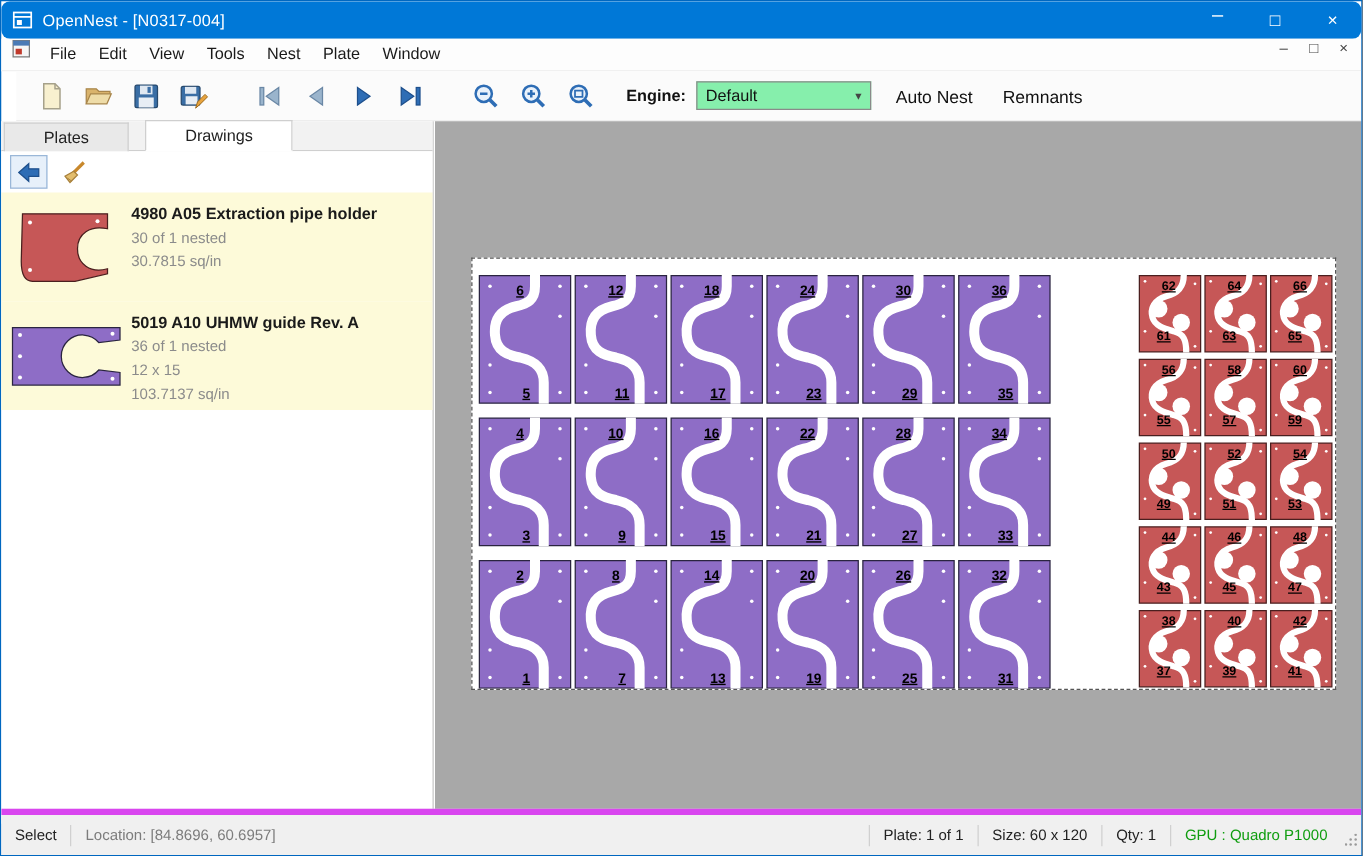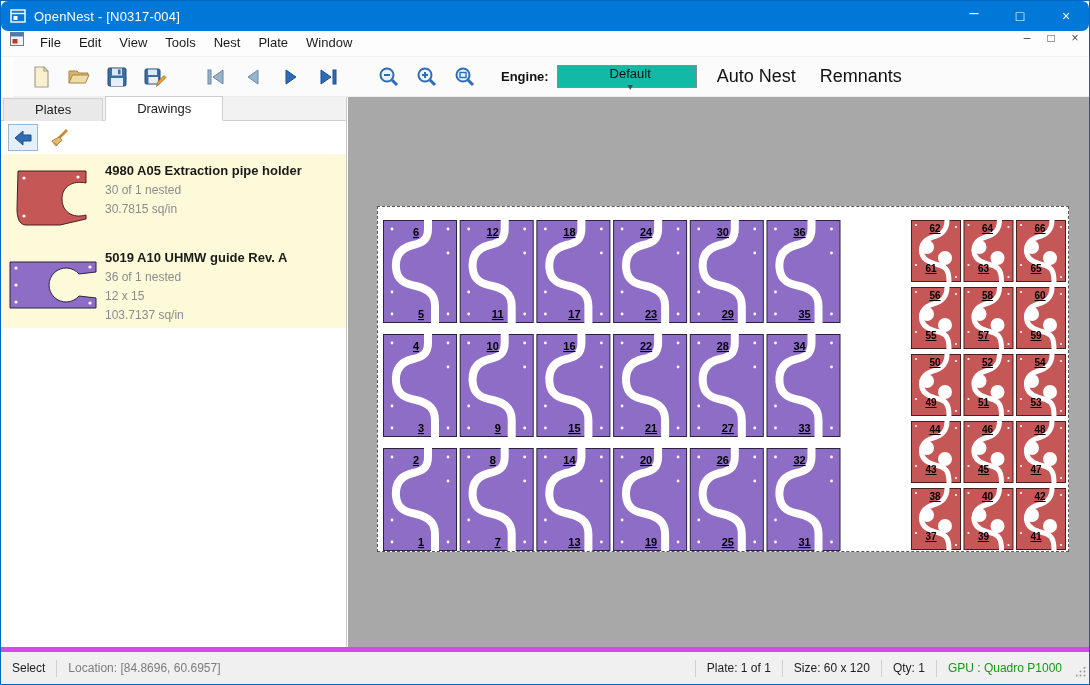--- a/index.html
+++ b/index.html
@@ -21,30 +21,30 @@
   .menu-item { font-size:13px; color:#1a1a1a; padding:4px 9px; }
   .menubar .spacer { flex:1; }
   .mdi-ctl { width:20px; text-align:center; color:#444; font-size:12px; margin-right:4px; }
 
   
   .toolbar { position:absolute; top:56px; left:12px; right:0; height:40px; background:#fbfbfb; display:flex; align-items:center; padding-left:12px; border-bottom:1px solid #ededed; }
   .tbtn { width:32px; height:32px; border:none; background:transparent; display:flex; align-items:center; justify-content:center; margin-right:6px; }
   .tbtn svg { width:24px; height:24px; }
   .tb-gap { width:22px; }
   .engine-label { font-size:13px; font-weight:bold; color:#111; margin:0 8px 0 14px; }
-  .combo { width:140px; height:23px; background:#14b8a6; border:1px solid #8a8a8a; display:flex; align-items:center; font-size:13px; padding-left:7px;flex-direction:column; }
+  .combo { width:140px; height:23px; background:#86efac; border:1px solid #8a8a8a; display:flex; align-items:center; font-size:13px; padding-left:7px; }
   .combo .val { flex:1; color:#111; }
   .combo-arrow { width:18px; text-align:center; color:#444; font-size:10px; }
-  .tb-text { font-size:18px; color:#111; margin-left:16px; padding:5px 4px; }
+  .tb-text { font-size:14px; color:#111; margin-left:16px; padding:5px 4px; }
 
   
   .content { position:absolute; top:96px; left:0; right:0; bottom:25px; }
   .left-panel { position:absolute; top:0; left:0; width:346px; bottom:0; background:#fff; border-right:1px solid #c8c8c8; }
 
-  .tabstrip { height:24px; background:#f2f2f2; display:flex; align-items:flex-end; padding-left:2px; border-bottom:1px solid #cfcfcf; }
+  .tabstrip { height:24px; background:#f2f2f2; display:flex; align-items:flex-end; padding-left:2px; border-bottom:1px solid #cfcfcf;gap:11px; }
   .tab { font-size:13px; color:#222; padding:3px 31px 4px 31px; border:1px solid #cfcfcf; border-bottom:none; background:#e9e9e9; margin-right:2px; position:relative; top:1px; }
   .tab.active { background:#fff; padding-top:4px; border-bottom:1px solid #fff; z-index:2; }
 
   .panel-toolbar { height:33px; display:flex; align-items:center; padding-left:7px; background:#fff; }
   .pbtn { width:30px; height:27px; display:flex; align-items:center; justify-content:center; margin-right:6px; border:1px solid transparent; background:transparent; }
   .pbtn.framed { border:1px solid #9ab7d8; background:#e7f0fa; }
   .pbtn svg { width:22px; height:22px; }
 
   .drawing-list { }
   .drawing-item { display:flex; height:87px; background:#fdfad9; }

